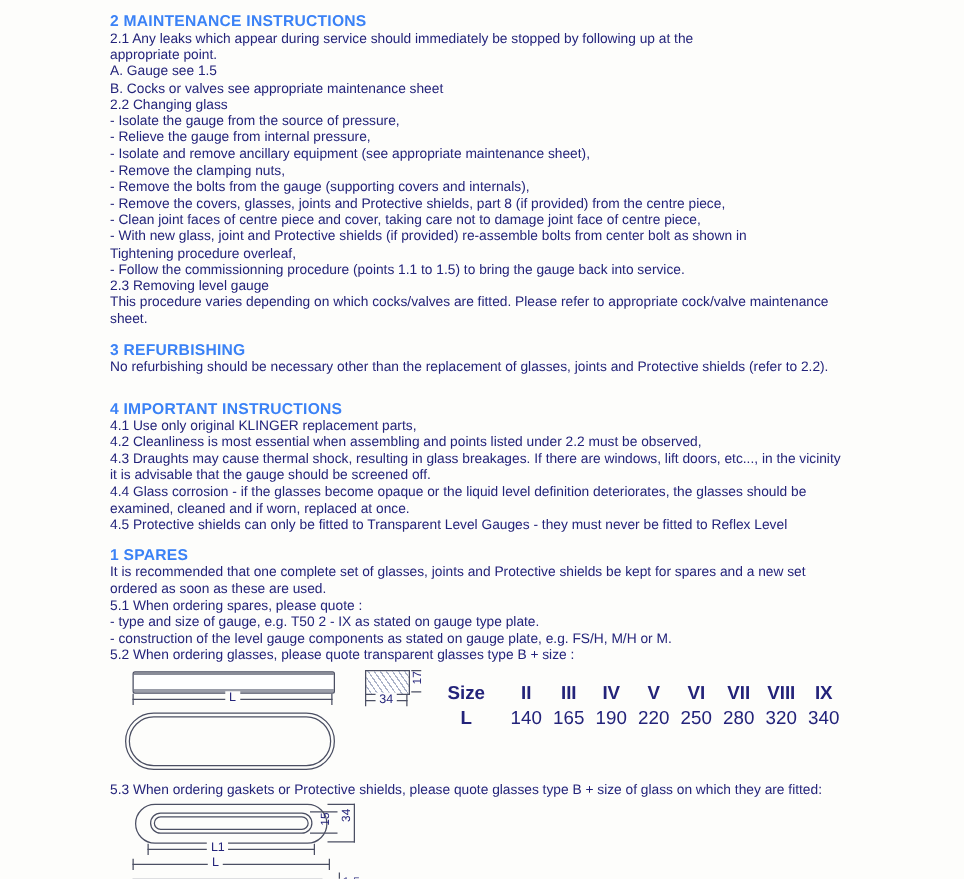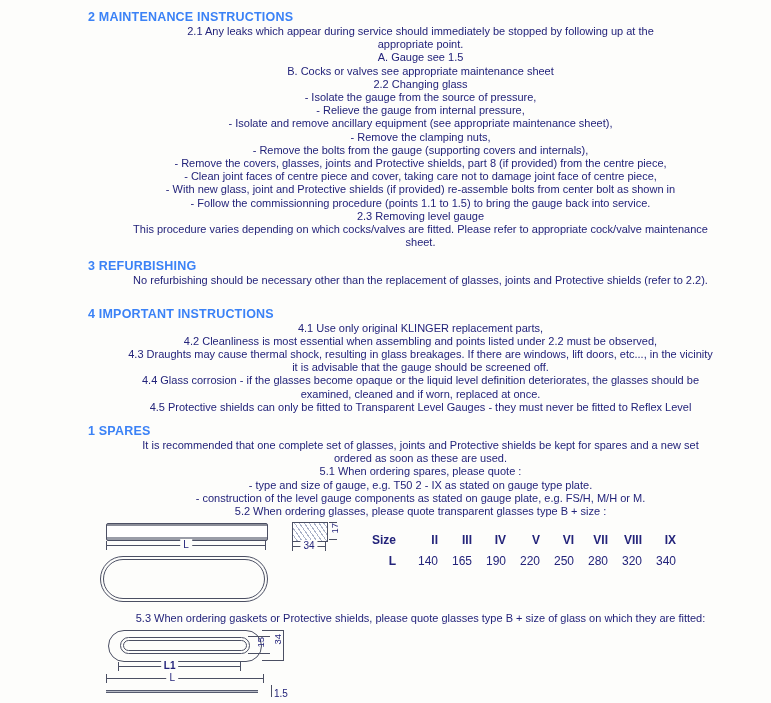--- a/index.html
+++ b/index.html
@@ -18,21 +18,21 @@
   }
   .sec-heading{
     font-weight:bold;
     font-size:12.5px;
     line-height:16px;
     letter-spacing:.2px;
     color:#3b82f6;
   }
   .mt9{margin-top:9px;}
   .mt2{margin-top:18px;}
-  .line{white-space:pre-wrap;text-align:center;}
+  .line{white-space:pre-wrap;}
   
   .fig{position:relative;}
   .fig-52{height:94px;}
   .fig-53{height:84px;}
   
   .bar{
     position:absolute;left:18px;top:5px;width:160px;height:16px;
     border:1px solid #4b4f63;border-radius:2px;
     background:linear-gradient(#8a8d98 0 2px,#ffffff 2px calc(100% - 3px),#9a9da8 calc(100% - 3px) 100%);
   }
@@ -64,21 +64,21 @@
     border:1px solid #4b4f63;border-radius:999px;
   }
   .stadium .inner{
     position:absolute;left:2px;right:2px;top:2px;bottom:2px;
     border:1px solid #4b4f63;border-radius:999px;
   }
   
   .spares-table{position:absolute;left:262px;top:16px;}
   .trow{display:flex;align-items:center;}
   .trow + .trow{margin-top:7px;}
-  .tcell{width:34px;text-align:right;font-size:12px;}
+  .tcell{width:34px;text-align:center;font-size:15px;}
   .tlabel{width:46px;font-weight:bold;margin-right:8px;}
   .thead .tcell{font-weight:bold;}
   .cells{display:flex;}
   
   .gasket{
     position:absolute;left:20px;top:4px;width:152px;height:30px;
     border:1px solid #4b4f63;border-radius:999px;
   }
   .gasket .hole{
     position:absolute;left:11px;right:11px;top:6px;bottom:7px;
@@ -110,20 +110,21 @@
         <div class="line">B. Cocks or valves see appropriate maintenance sheet</div>
         <div class="line">2.2 Changing glass</div>
         <div class="line">- Isolate the gauge from the source of pressure,</div>
         <div class="line">- Relieve the gauge from internal pressure,</div>
         <div class="line">- Isolate and remove ancillary equipment (see appropriate maintenance sheet),</div>
         <div class="line">- Remove the clamping nuts,</div>
         <div class="line">- Remove the bolts from the gauge (supporting covers and internals),</div>
         <div class="line">- Remove the covers, glasses, joints and Protective shields, part 8 (if provided) from the centre piece,</div>
         <div class="line">- Clean joint faces of centre piece and cover, taking care not to damage joint face of centre piece,</div>
         <div class="line">- With new glass, joint and Protective shields (if provided) re-assemble bolts from center bolt as shown in</div>
+        <div class="line">Tightening procedure overleaf,</div>
         <div class="line">- Follow the commissionning procedure (points 1.1 to 1.5) to bring the gauge back into service.</div>
         <div class="line">2.3 Removing level gauge</div>
         <div class="line">This procedure varies depending on which cocks/valves are fitted. Please refer to appropriate cock/valve maintenance</div>
         <div class="line">sheet.</div>
       </div>
   </div>
 
   <div class="sec">
     <div class="sec-heading mt9">3 REFURBISHING</div>
     <div>
@@ -221,21 +222,21 @@
     </div>
 
     <div class="vtick" style="left:160px;top:10px;width:22px;height:1px;"></div>
     <div class="vtick" style="left:160px;top:27px;width:22px;height:1px;"></div>
     <span class="vlabel" style="left:168px;top:11px;">15</span>
     <div class="vtick" style="left:174px;top:4px;width:22px;height:1px;"></div>
     <div class="vtick" style="left:174px;top:34px;width:22px;height:1px;"></div>
     <div class="vtick" style="left:195px;top:4px;width:1px;height:31px;"></div>
     <span class="vlabel" style="left:185px;top:8px;">34</span>
 
-    <div class="dim" style="left:30px;top:36px;width:123px;font-weight:bold;">
+    <div class="dim" style="left:30px;top:36px;width:134px;">
       <div class="dline"></div>
       <span class="dlabel" style="left:42%;">L1</span>
     </div>
     <div class="dim" style="left:18px;top:48px;width:158px;">
       <div class="dline"></div>
       <span class="dlabel" style="left:42%;">L</span>
     </div>
 
     <div class="strip"></div>
     <div class="vtick" style="left:183px;top:59px;width:1px;height:12px;"></div>

